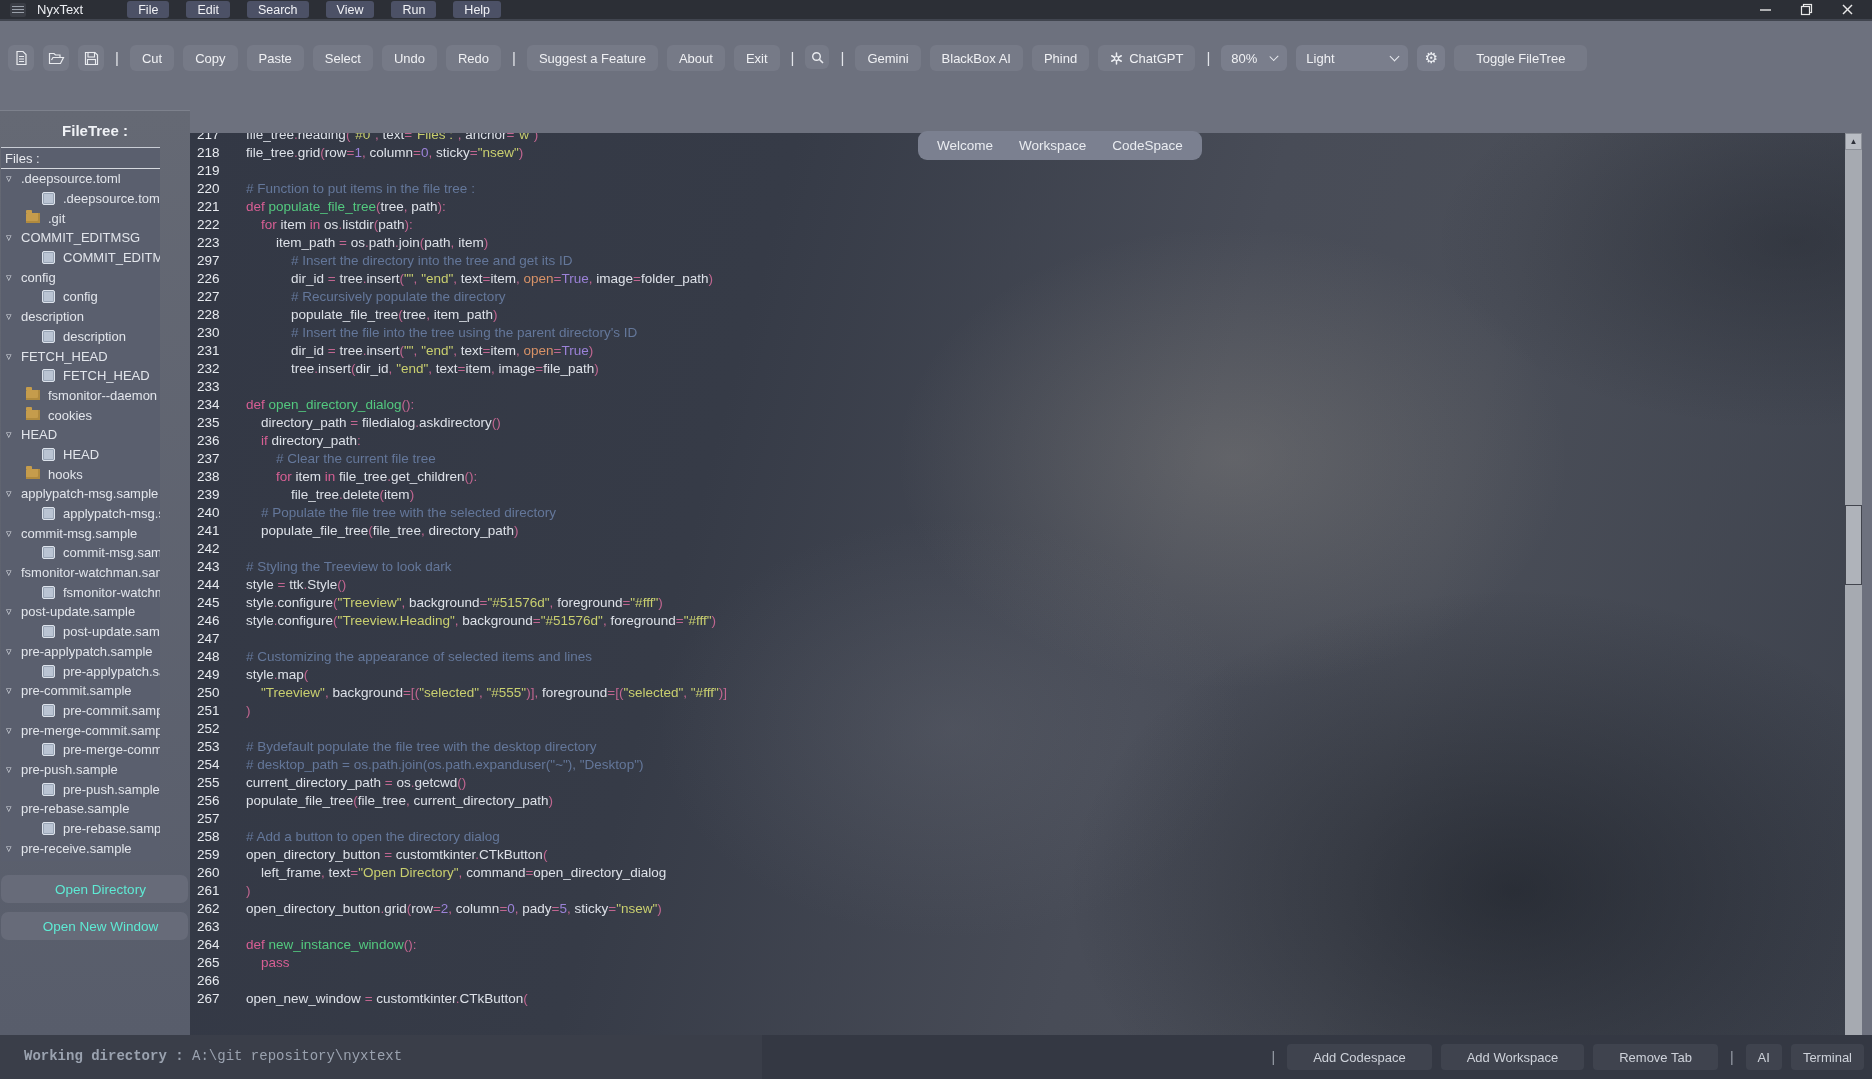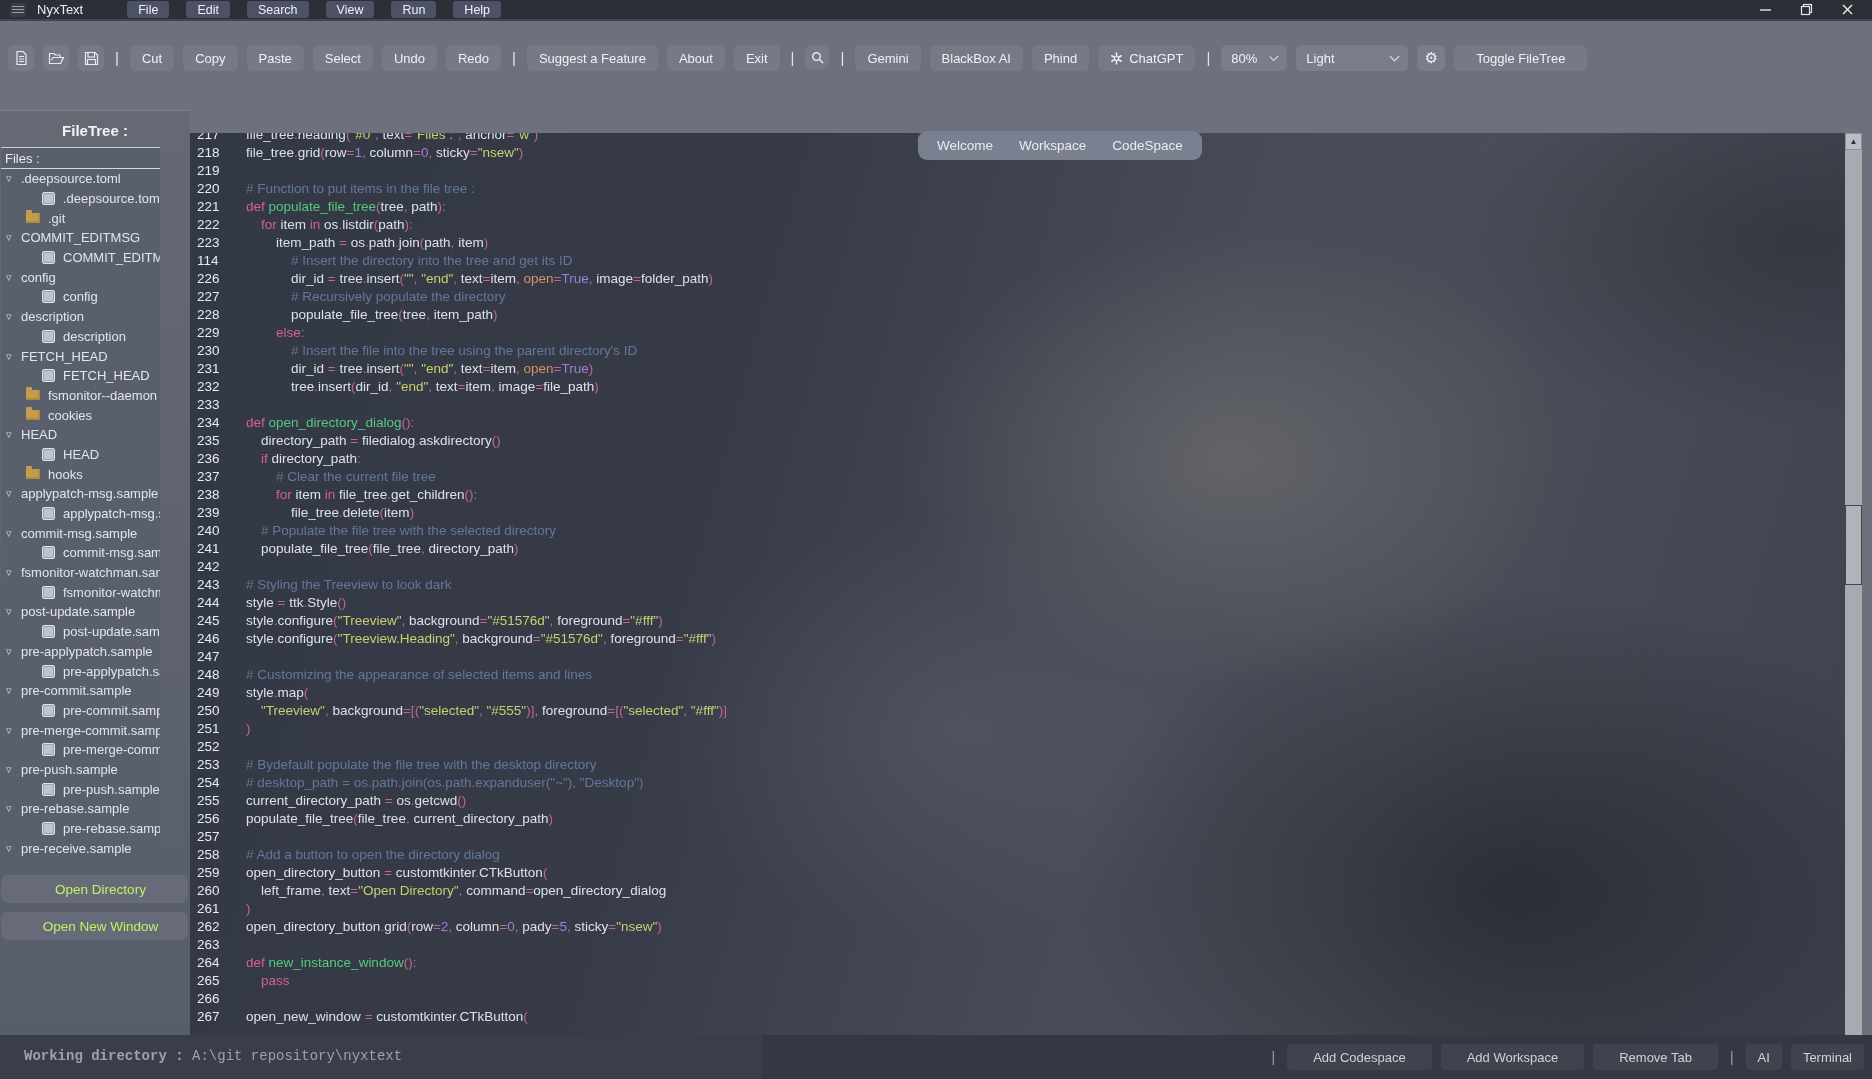--- a/index.html
+++ b/index.html
@@ -58,21 +58,21 @@
   .tree-row .lbl { color:#e2e5eb; font-size:13px; }
   .tr-branch { padding-left:5px; } .tr-folder { padding-left:25px; } .tr-file { padding-left:41px; }
   .chev-glyph { color:#d3d7de; font-size:11px; width:15px; flex:none; }
   .i-folder { width:14px; height:10px; background:#c59c4c; border-radius:1px; position:relative;
               margin-right:8px; flex:none; box-shadow:inset -2px -2px 0 #b08a3e; }
   .i-folder::before { content:""; position:absolute; top:-3px; left:0; width:6px; height:3px;
                       background:#c59c4c; border-radius:1px 1px 0 0; }
   .i-file { width:13px; height:13px; background:#bac4d3; border:1px solid #dde3ec; border-radius:2px;
             margin-right:8px; flex:none; box-shadow:inset 0 0 0 1px #98a4b5; }
   .side-btn { position:absolute; left:1px; width:187px; height:28px; background:#676b79;
-              border:none; border-radius:7px; color:#bef264; font-size:13.5px;
+              border:none; border-radius:7px; color:#5eead4; font-size:13.5px;
               font-family:inherit; cursor:pointer;padding-left:12px; }
   .btn-open-dir { top:764px; } .btn-open-win { top:801px; }
 
   
   .editor { position:absolute; top:133px; left:190px; width:1655px; bottom:44px; overflow:hidden;
             background:
               radial-gradient(ellipse 480px 330px at 63% 36%, rgba(165,160,150,0.28), transparent 70%),
               radial-gradient(ellipse 620px 420px at 80% 84%, rgba(14,18,25,0.50), transparent 72%),
               radial-gradient(ellipse 420px 300px at 46% 66%, rgba(125,128,138,0.22), transparent 70%),
               radial-gradient(ellipse 500px 260px at 97% 12%, rgba(28,32,40,0.40), transparent 72%),
@@ -400,38 +400,34 @@
         </div>
         <div class="cl">
           <span class="ln">222</span>
           <span class="ct"><span class="tk-d">        </span><span class="tk-k">for</span><span class="tk-d"> </span><span class="tk-d">item</span><span class="tk-d"> </span><span class="tk-k">in</span><span class="tk-d"> </span><span class="tk-d">os</span><span class="tk-p">.</span><span class="tk-d">listdir</span><span class="tk-p">(</span><span class="tk-d">path</span><span class="tk-p">)</span><span class="tk-p">:</span></span>
         </div>
         <div class="cl">
           <span class="ln">223</span>
           <span class="ct"><span class="tk-d">            </span><span class="tk-d">item_path</span><span class="tk-d"> </span><span class="tk-p">=</span><span class="tk-d"> </span><span class="tk-d">os</span><span class="tk-p">.</span><span class="tk-d">path</span><span class="tk-p">.</span><span class="tk-d">join</span><span class="tk-p">(</span><span class="tk-d">path</span><span class="tk-p">,</span><span class="tk-d"> </span><span class="tk-d">item</span><span class="tk-p">)</span></span>
         </div>
         <div class="cl">
-          <span class="ln">114</span>
+          <span class="ln">297</span>
           <span class="ct"><span class="tk-d">                </span><span class="tk-c"># Insert the directory into the tree and get its ID</span></span>
         </div>
         <div class="cl">
           <span class="ln">226</span>
           <span class="ct"><span class="tk-d">                </span><span class="tk-d">dir_id</span><span class="tk-d"> </span><span class="tk-p">=</span><span class="tk-d"> </span><span class="tk-d">tree</span><span class="tk-p">.</span><span class="tk-d">insert</span><span class="tk-p">(</span><span class="tk-s">""</span><span class="tk-p">,</span><span class="tk-d"> </span><span class="tk-s">"end"</span><span class="tk-p">,</span><span class="tk-d"> </span><span class="tk-d">text</span><span class="tk-p">=</span><span class="tk-d">item</span><span class="tk-p">,</span><span class="tk-d"> </span><span class="tk-b">open</span><span class="tk-p">=</span><span class="tk-n">True</span><span class="tk-p">,</span><span class="tk-d"> </span><span class="tk-d">image</span><span class="tk-p">=</span><span class="tk-d">folder_path</span><span class="tk-p">)</span></span>
         </div>
         <div class="cl">
           <span class="ln">227</span>
           <span class="ct"><span class="tk-d">                </span><span class="tk-c"># Recursively populate the directory</span></span>
         </div>
         <div class="cl">
           <span class="ln">228</span>
           <span class="ct"><span class="tk-d">                </span><span class="tk-d">populate_file_tree</span><span class="tk-p">(</span><span class="tk-d">tree</span><span class="tk-p">,</span><span class="tk-d"> </span><span class="tk-d">item_path</span><span class="tk-p">)</span></span>
-        </div>
-        <div class="cl">
-          <span class="ln">229</span>
-          <span class="ct"><span class="tk-d">            </span><span class="tk-k">else</span><span class="tk-p">:</span></span>
         </div>
         <div class="cl">
           <span class="ln">230</span>
           <span class="ct"><span class="tk-d">                </span><span class="tk-c"># Insert the file into the tree using the parent directory's ID</span></span>
         </div>
         <div class="cl">
           <span class="ln">231</span>
           <span class="ct"><span class="tk-d">                </span><span class="tk-d">dir_id</span><span class="tk-d"> </span><span class="tk-p">=</span><span class="tk-d"> </span><span class="tk-d">tree</span><span class="tk-p">.</span><span class="tk-d">insert</span><span class="tk-p">(</span><span class="tk-s">""</span><span class="tk-p">,</span><span class="tk-d"> </span><span class="tk-s">"end"</span><span class="tk-p">,</span><span class="tk-d"> </span><span class="tk-d">text</span><span class="tk-p">=</span><span class="tk-d">item</span><span class="tk-p">,</span><span class="tk-d"> </span><span class="tk-b">open</span><span class="tk-p">=</span><span class="tk-n">True</span><span class="tk-p">)</span></span>
         </div>
         <div class="cl">

